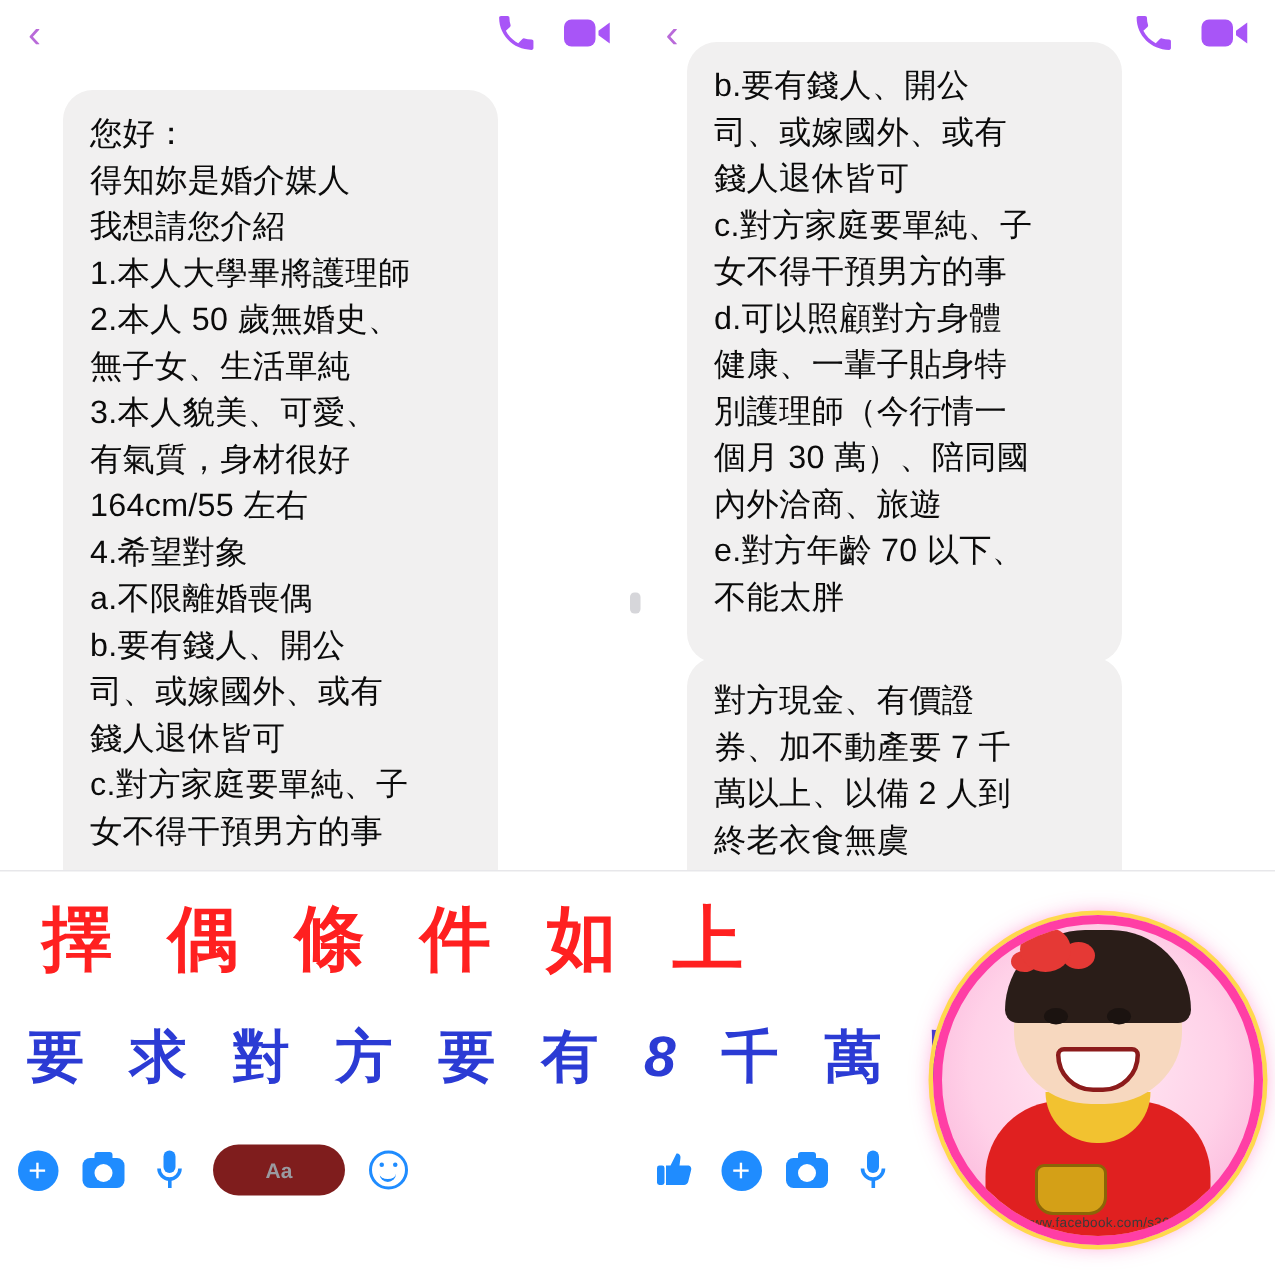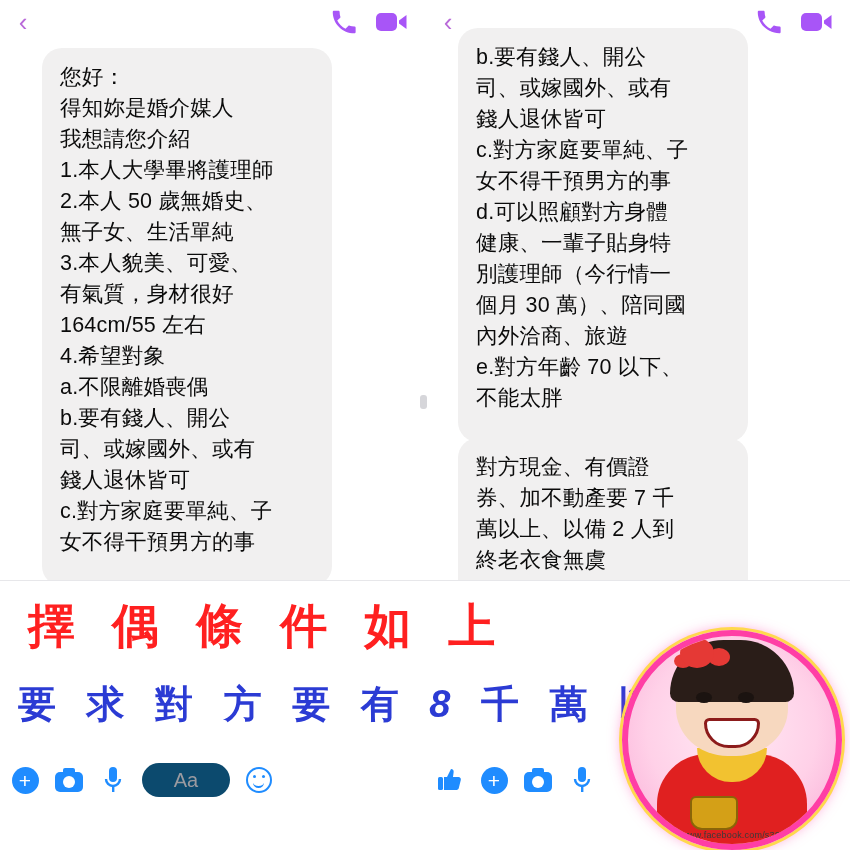--- a/index.html
+++ b/index.html
@@ -96,21 +96,21 @@
     line-height: 31px;
     letter-spacing: 0.2px;
     padding: 14px 18px 28px 18px;
     box-sizing: border-box;
     white-space: pre-wrap;
     word-break: break-all;
   }
 
   #bubble-left-1 {
     left: 42px;
-    top: 48px;
+    top: 60px;
     width: 290px;
     min-height: 520px;
   }
   #bubble-right-1 {
     left: 33px;
     top: 28px;
     width: 290px;
   }
   #bubble-right-2 {
     left: 33px;
@@ -202,27 +202,27 @@
     background: #1f8cff;
     color: #fff;
     display: flex; align-items: center; justify-content: center;
     font-size: 21px; line-height: 1;
     font-weight: 400;
   }
   .aa-pill {
     height: 34px;
     min-width: 88px;
     border-radius: 17px;
-    background: #0c4a6e;
+    background: #7f1d1d;
     display: flex;
     align-items: center;
     justify-content: center;
     color: #9a9aa0;
-    font-size: 20px;
-    font-weight: 400;
+    font-size: 14px;
+    font-weight: 700;
     cursor: text;
     flex: 0 0 auto;
     padding: 0 14px;
     box-sizing: border-box;
   }
   .smiley {
     width: 26px; height: 26px;
     border-radius: 50%;
     border: 2.5px solid #1f8cff;
     position: relative;
@@ -251,21 +251,21 @@
     position: absolute;
     left: 0; top: 808px;
     width: 850px; height: 42px;
     background: #ffffff;
   }
 
   
   .sticker {
     position: absolute;
     right: 8px;
-    bottom: 0;
+    bottom: 20px;
     width: 208px;
     height: 208px;
     border-radius: 50%;
     background: radial-gradient(circle at 50% 45%, #ffe9f4 0%, #ffd1e8 55%, #f9a8d4 100%);
     border: 6px solid #ff3ea5;
     box-shadow: 0 0 0 3px #ffd84d, 0 0 14px rgba(255,62,165,.55);
     overflow: hidden;
   }
   .sticker .face {
     position: absolute;

